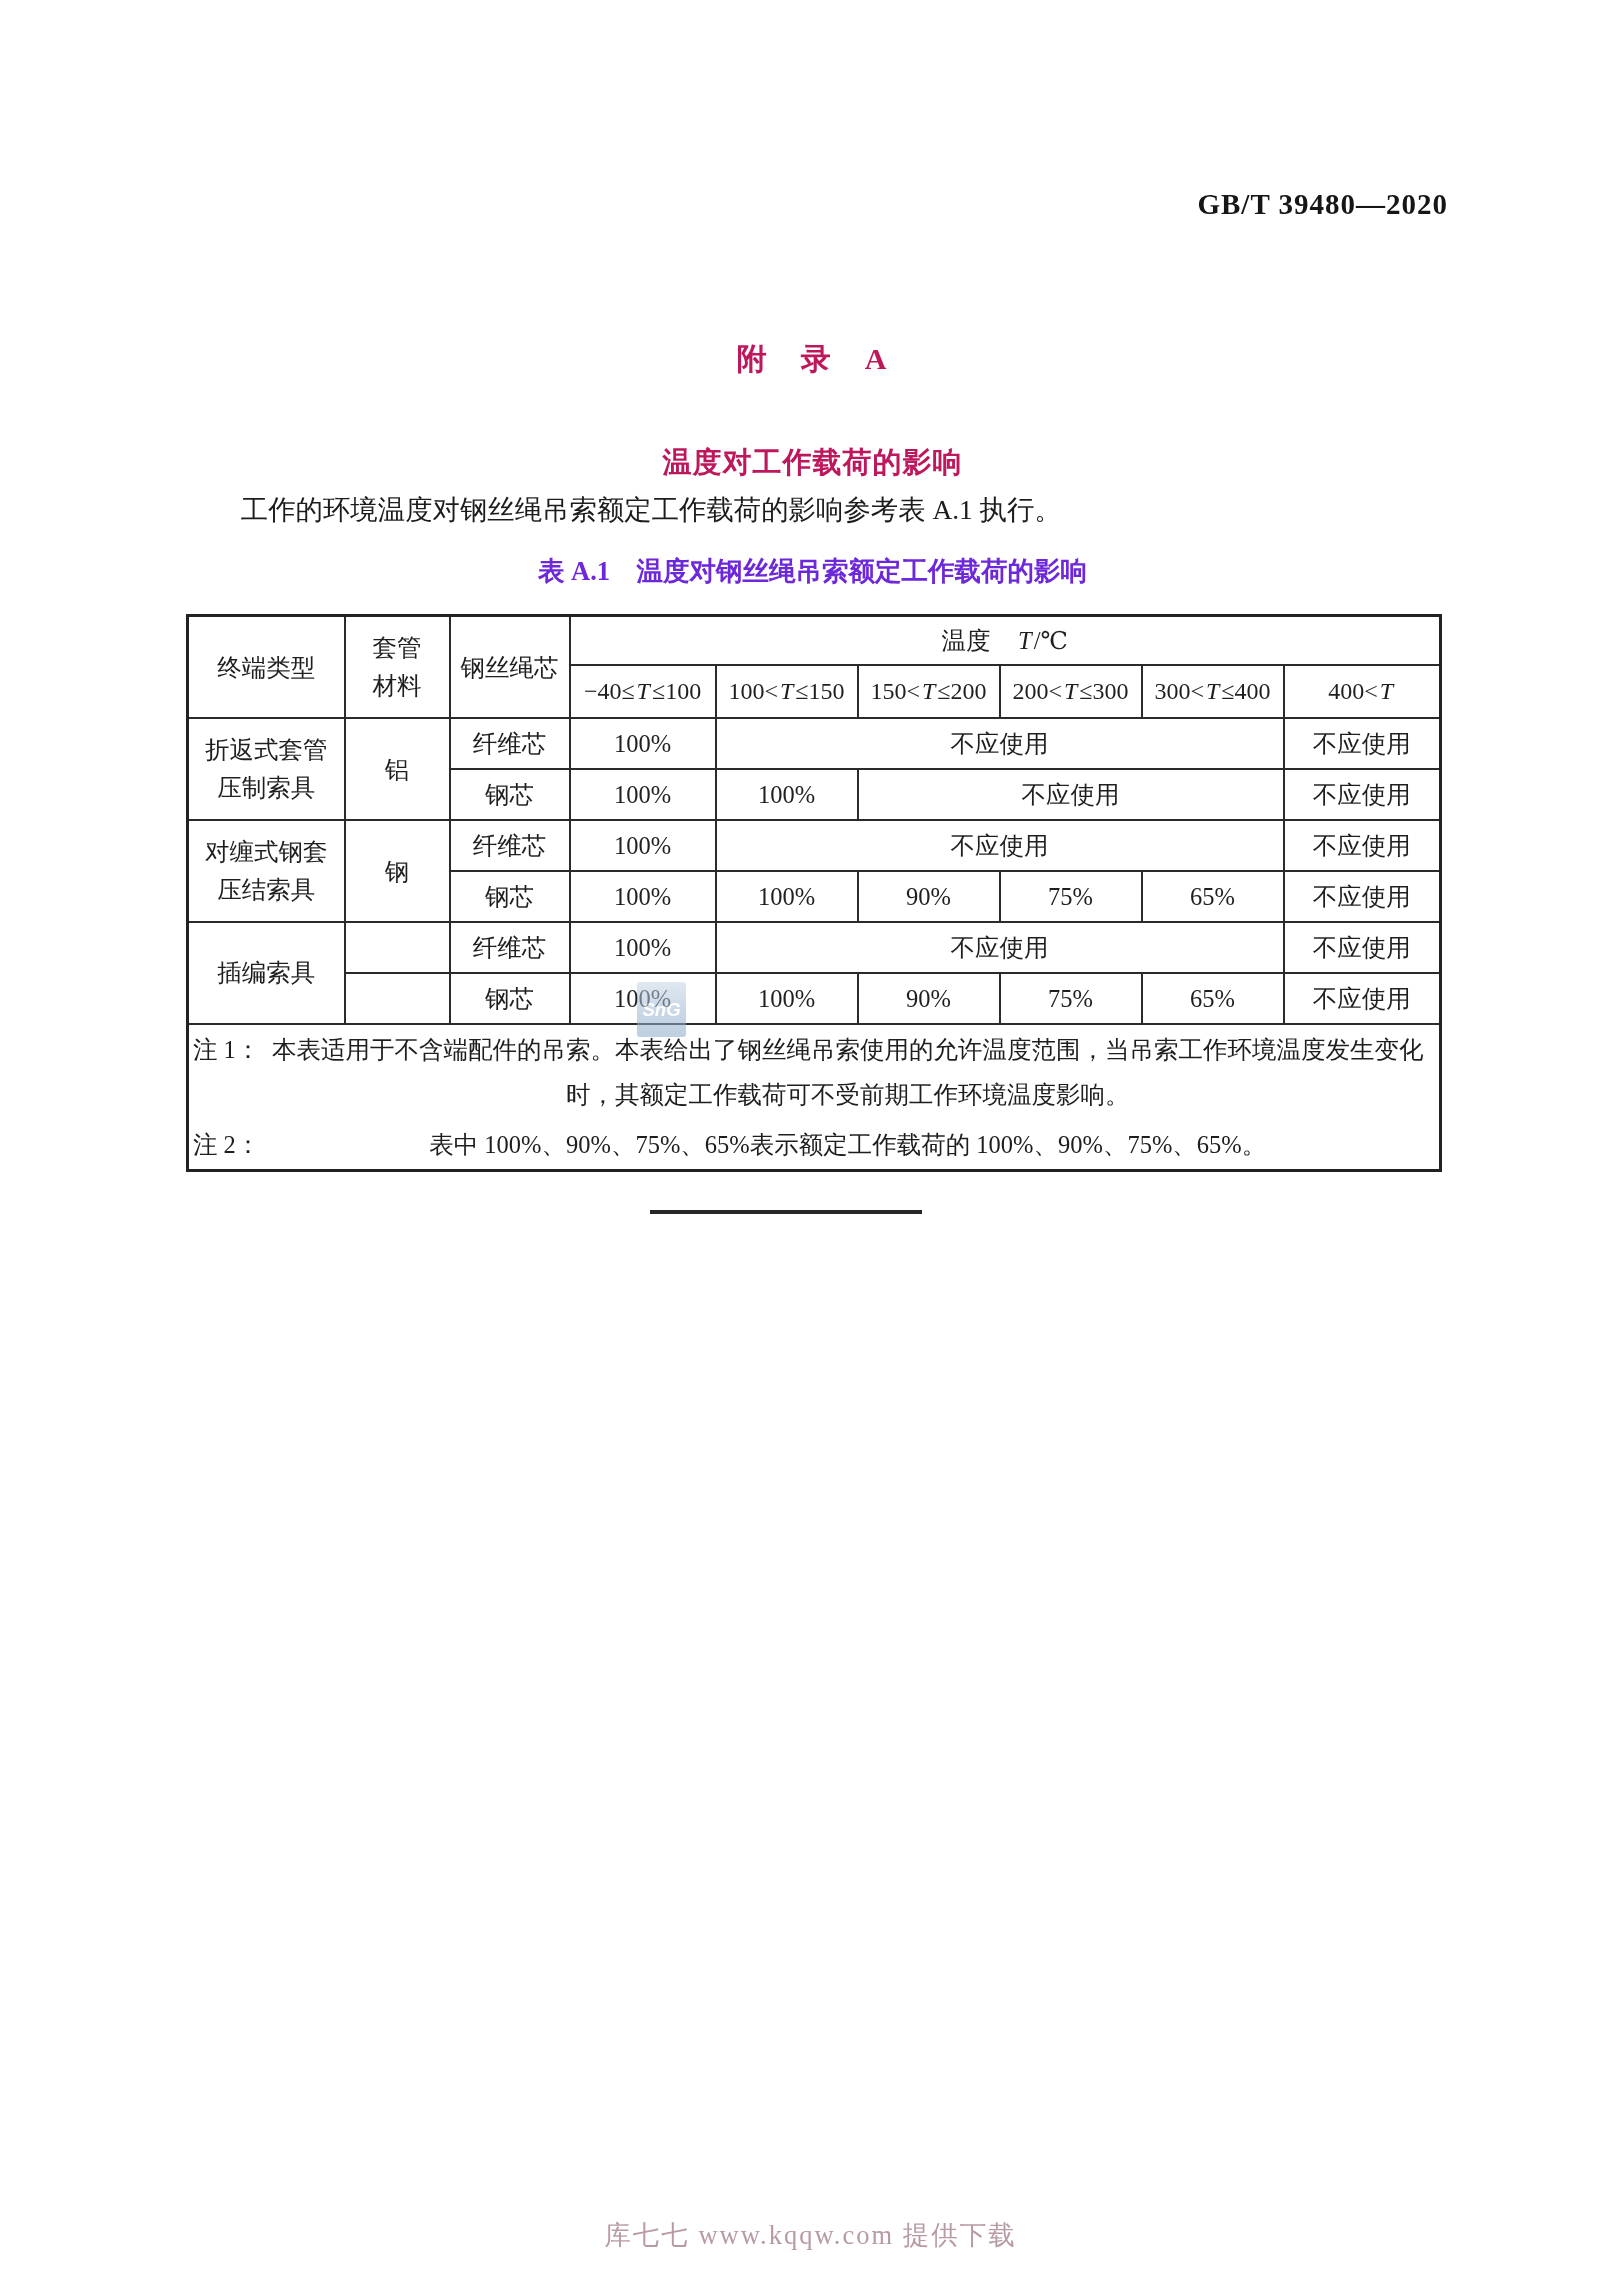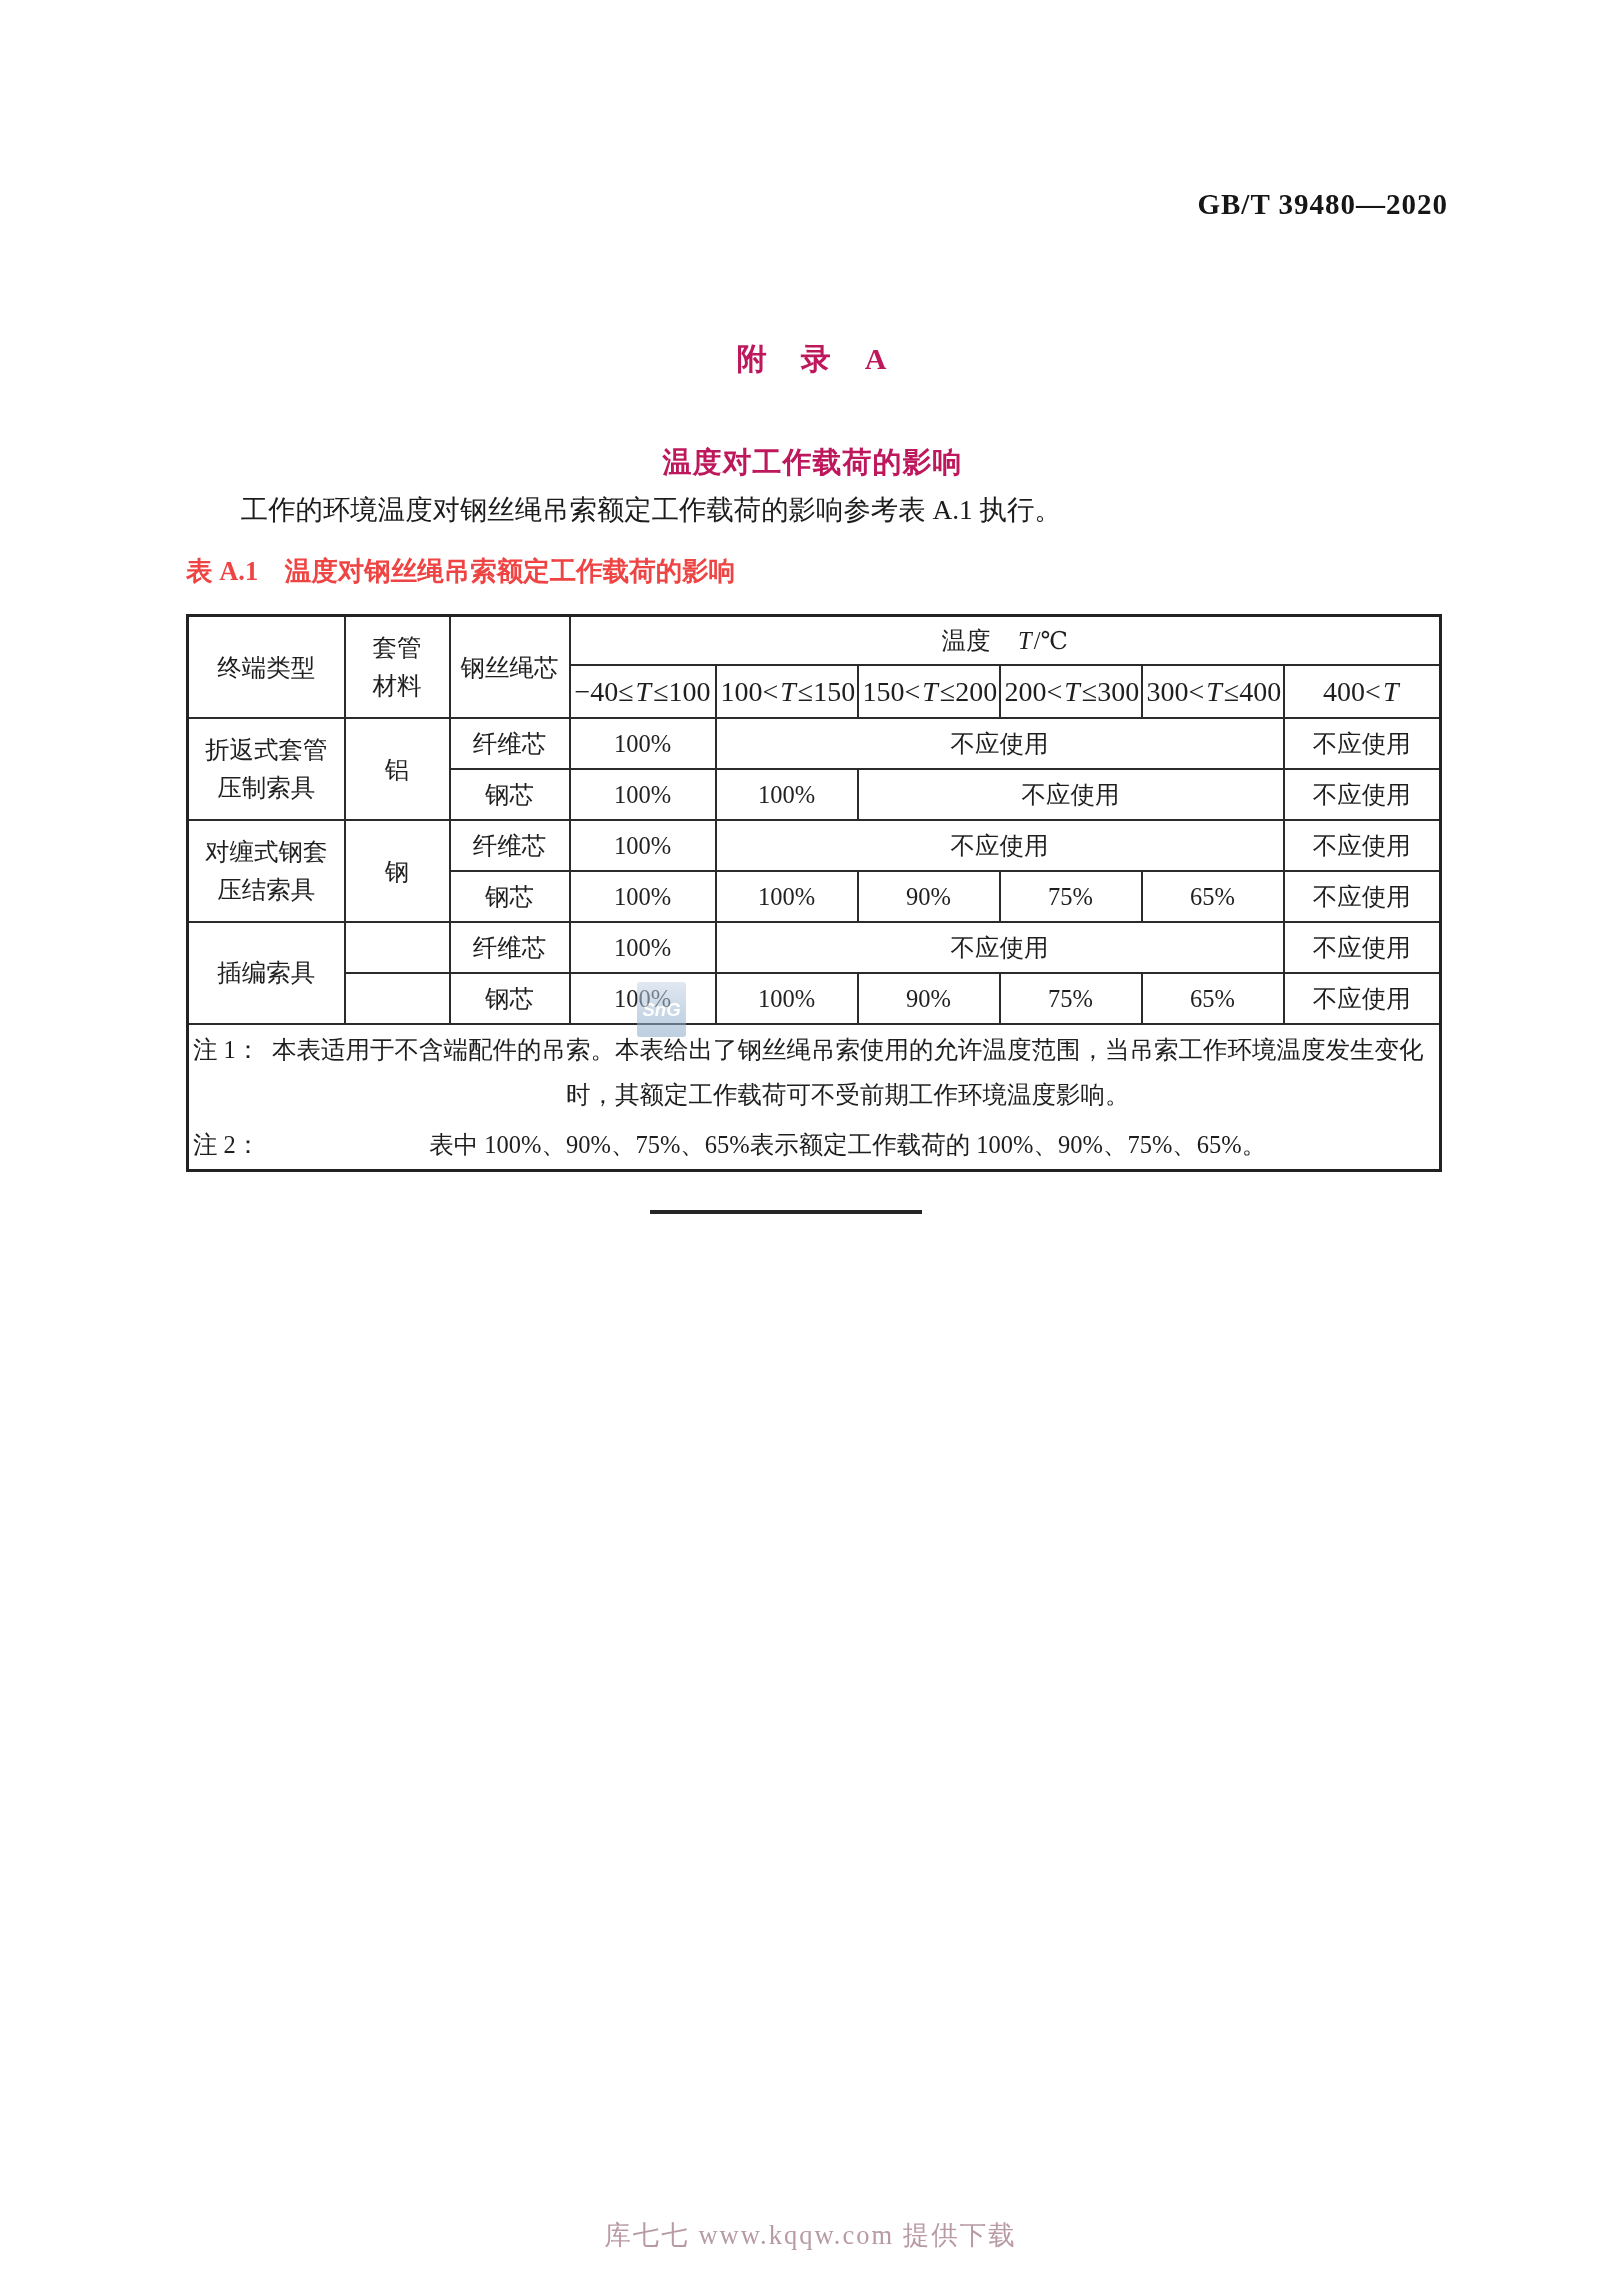--- a/index.html
+++ b/index.html
@@ -24,40 +24,40 @@
   .annex-title.l2{top:396px;font-size:27.4px;}
   .annex-title.l3{top:443px;font-size:29px;letter-spacing:1px;}
 
   .intro{
     position:absolute;left:186px;top:492px;width:1253px;
     font-size:27.4px;text-indent:2em;color:#1c1c1c;
   }
 
   .table-caption{
     position:absolute;left:186px;top:553px;width:1253px;
-    text-align:left;font-size:26.5px;font-weight:bold;color:#ef4444;
+    text-align:center;font-size:26.5px;font-weight:bold;color:#6d28d9;
   }
 
   table.main{
     position:absolute;left:186px;top:614px;
     border-collapse:collapse;
     table-layout:fixed;
     width:1253px;
     background:transparent;
   }
   table.main td, table.main th{
     border:2px solid #2b2b2b;
     text-align:center;vertical-align:middle;
     font-size:24.5px;font-weight:normal;
     padding:2px 3.9px;color:#1f1f1f;
     overflow:hidden;
   }
   table.main{border:3.9px solid #222;}
   tr.hr1 td{height:43px;}
-  tr.hr2 td{height:47px;font-size:28px;}
+  tr.hr2 td{height:47px;font-size:24px;}
   tr.body-row td{height:45px;}
   tr.grp-first td{border-top:2.9px solid #262626;}
   tr.notes-row td{border-top:2.9px solid #262626;}
   .two-line{line-height:1.55;}
   .ivar{font-style:italic;font-family:"Liberation Serif","DejaVu Serif",serif;padding:0 2px;}
   .gap{display:inline-block;width:25.5px;}
   td.notes-cell{
     text-align:left;vertical-align:top;
     padding:15.7px 23.5px 19.6px 49px;
   }

